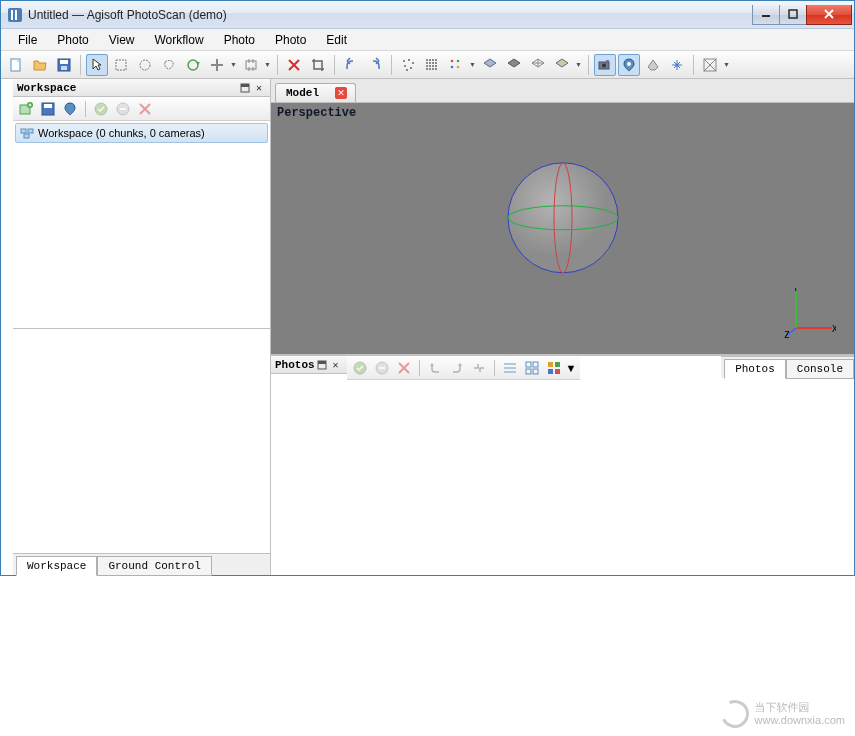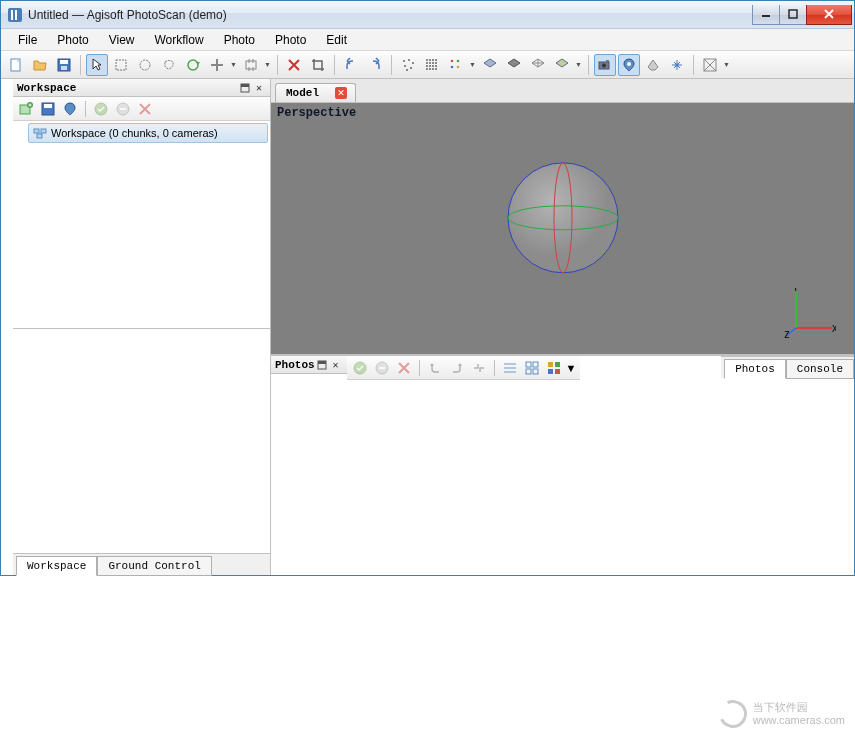--- a/index.html
+++ b/index.html
@@ -22,21 +22,21 @@
 .left-col { width: 258px; display: flex; flex-direction: column; border-right: 1px solid #c0c0c0; }
 .right-col { flex: 1; display: flex; flex-direction: column; min-width: 0; }
 .panel-hdr { height: 18px; background: linear-gradient(to bottom, #f8f8f8, #e5e5e5); border-bottom: 1px solid #c0c0c0; display: flex; align-items: center; padding: 0 4px; font-family: "Courier New", monospace; font-size: 11px; }
 .panel-hdr .title { flex: 1; font-weight: bold; }
 .panel-hdr .hdr-btn { width: 14px; height: 14px; display: flex; align-items: center; justify-content: center; cursor: default; font-size: 10px; color: #333; }
 .panel-toolbar { height: 24px; background: linear-gradient(to bottom, #fdfdfd, #ececec); border-bottom: 1px solid #d0d0d0; display: flex; align-items: center; padding: 0 3px; gap: 2px; }
 .panel-toolbar .pt-btn { width: 20px; height: 20px; display: flex; align-items: center; justify-content: center; cursor: default; border-radius: 2px; }
 .panel-toolbar .pt-btn.disabled { opacity: 0.45; }
 .panel-toolbar .sep { width: 1px; height: 16px; background: #c0c0c0; margin: 0 3px; }
 .workspace-tree { flex: 1; background: #fff; padding: 2px; overflow: auto; }
-.tree-item { display: flex; align-items: center; padding: 2px 4px; background: linear-gradient(to bottom, #e8f0f8, #d0e3f3); border: 1px solid #a0c4e4; border-radius: 2px; font-size: 11px; margin-left: 13px; }
+.tree-item { display: flex; align-items: center; padding: 2px 4px; background: linear-gradient(to bottom, #e8f0f8, #d0e3f3); border: 1px solid #a0c4e4; border-radius: 2px; font-size: 11px; }
 .tree-item .tree-icon { width: 14px; height: 14px; margin-right: 4px; }
 .preview-panel { height: 225px; border-top: 1px solid #c0c0c0; background: #fff; }
 .bottom-tabs { height: 22px; background: #f0f0f0; border-top: 1px solid #c0c0c0; display: flex; align-items: flex-end; padding-left: 3px; gap: 0; }
 .btab { padding: 3px 10px; border: 1px solid #b0b0b0; background: #f5f5f5; font-family: "Courier New", monospace; font-size: 11px; cursor: default; margin-bottom: -1px; }
 .btab.active { background: #fff; border-bottom-color: #fff; }
 .tabbar { height: 24px; background: #e8e8e8; border-bottom: 1px solid #c0c0c0; display: flex; align-items: flex-end; padding-left: 4px; }
 .tab { padding: 3px 8px 3px 10px; background: linear-gradient(to bottom, #fafafa, #e8e8e8); border: 1px solid #b0b0b0; border-bottom: none; border-radius: 3px 3px 0 0; display: flex; align-items: center; gap: 16px; font-family: "Courier New", monospace; font-size: 11px; font-weight: bold; cursor: default; }
 .tab .close-x { width: 12px; height: 12px; background: #e64a3a; color: #fff; display: flex; align-items: center; justify-content: center; font-size: 9px; border-radius: 2px; font-family: sans-serif; font-weight: normal; }
 .viewport { flex: 1; background: #808080; position: relative; border-bottom: 1px solid #c0c0c0; }
 .viewport .vp-label { position: absolute; top: 3px; left: 6px; color: #0f172a; font-family: "Courier New", monospace; font-size: 12px; font-weight: bold; }
@@ -451,17 +451,17 @@
           <div class="btab">Console</div>
         </div>
       </div>
     </div>
   </div>
 
   <div class="watermark">
     <div class="wm-icon"></div>
     <div class="wm-text">
       <div>当下软件园</div>
-      <div>www.cameras.com</div>
+      <div>www.downxia.com</div>
     </div>
   </div>
 
 </div>
 
 </body></html>

